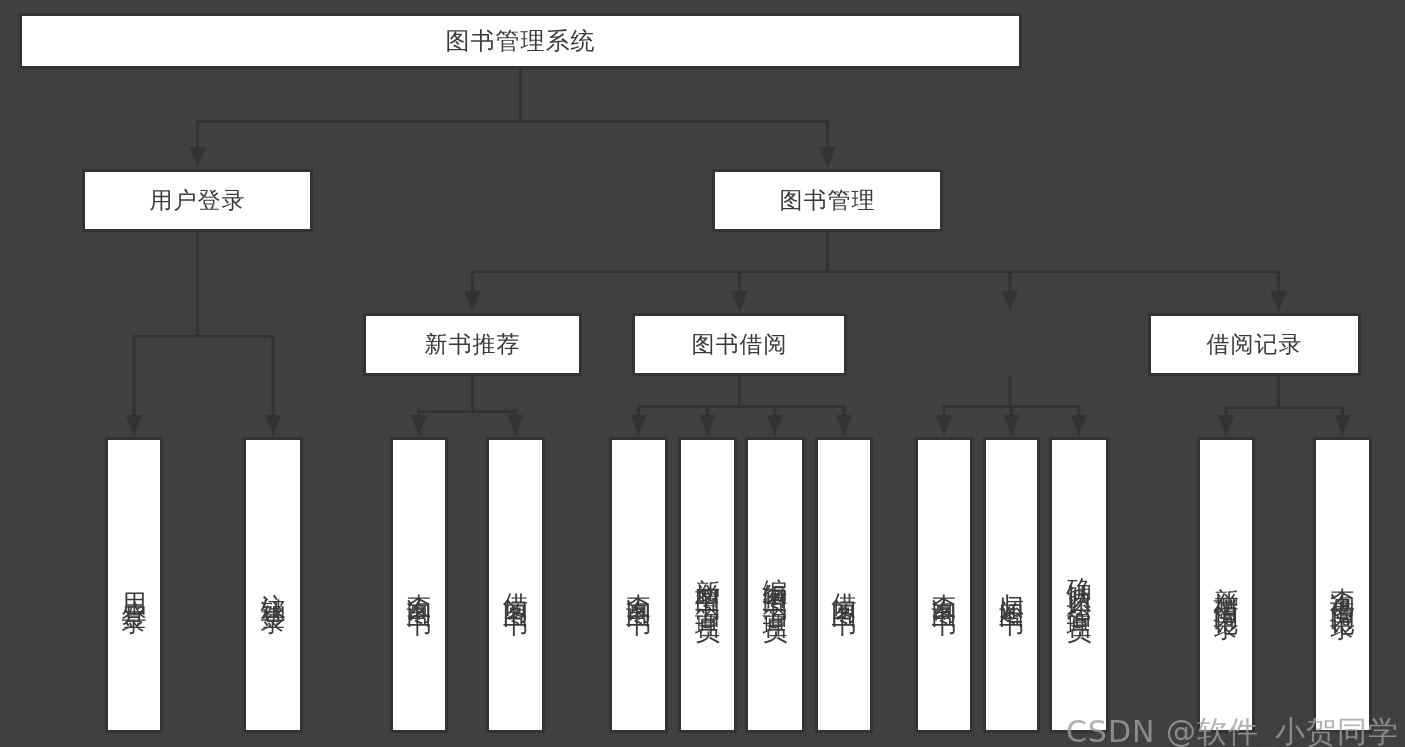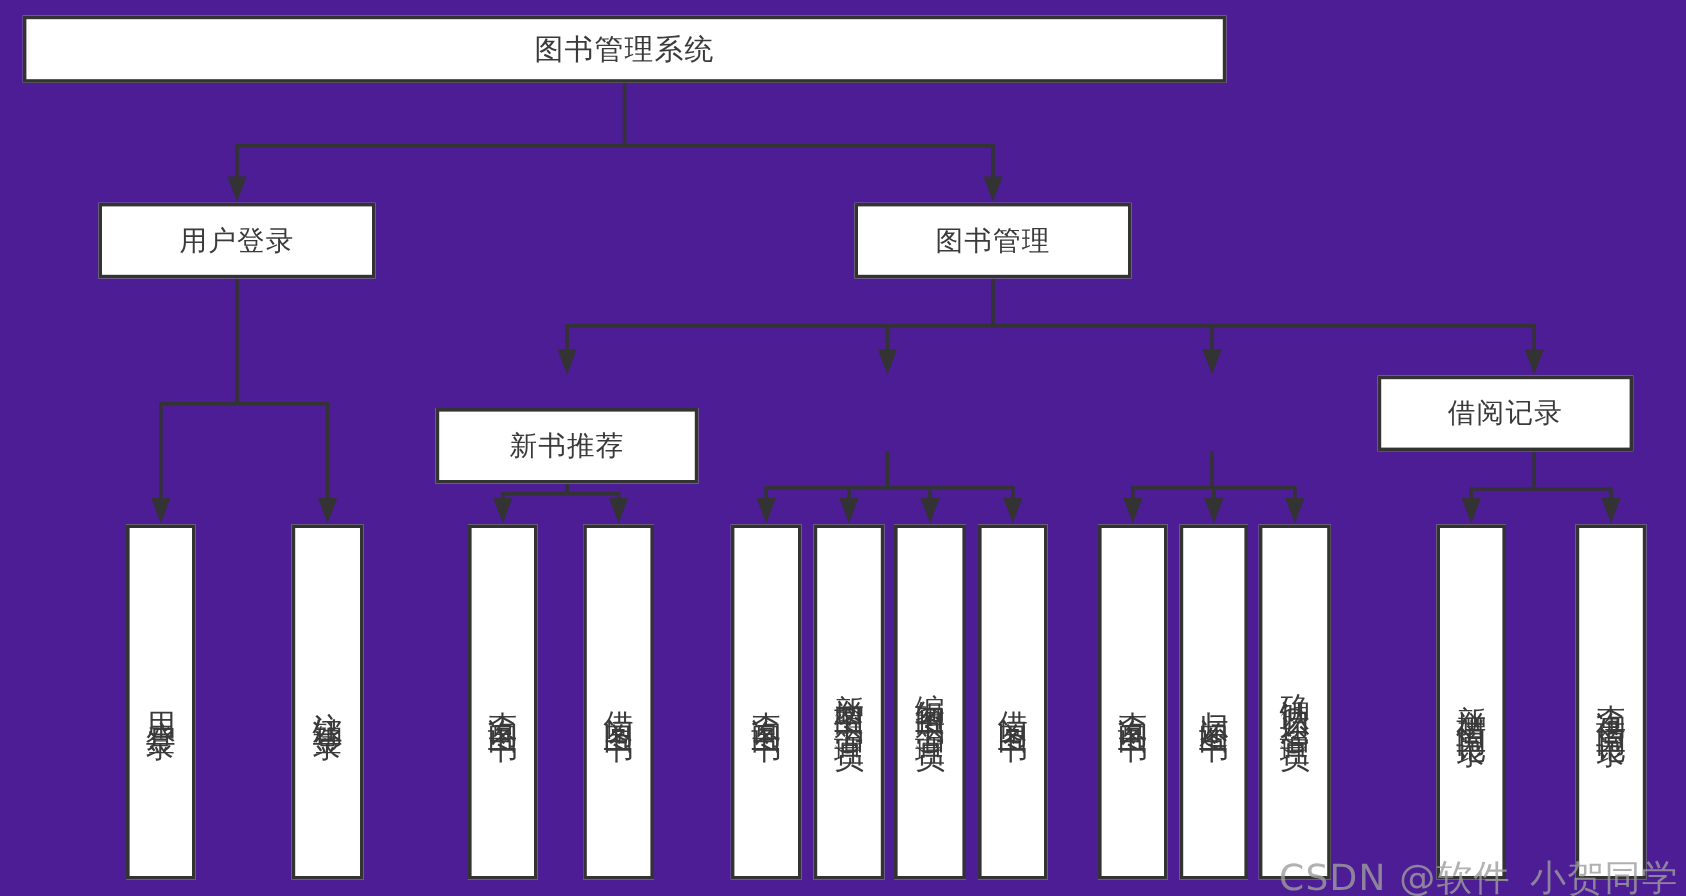--- a/index.html
+++ b/index.html
@@ -4,21 +4,21 @@
 <style>
   html, body {
     margin: 0;
     padding: 0;
     background: #ffffff;
   }
   .stage {
     position: relative;
     width: 1405px;
     height: 747px;
-    background: #4c1d95;
+    background: #404040;
     font-family: "DejaVu Sans", "Liberation Sans", sans-serif;
     overflow: hidden;
   }
   svg.connectors {
     position: absolute;
     left: 0;
     top: 0;
     width: 1405px;
     height: 747px;
   }
@@ -45,21 +45,21 @@
     text-orientation: mixed;
     font-size: 25px;
     letter-spacing: 6px;
     line-height: 1;
     padding: 6px 0;
   }
   
   .b-root   { left: 19px;   top: 13px;  width: 1003px; height: 56px; }
   .b-login  { left: 82px;   top: 169px; width: 231px;  height: 63px; }
   .b-mgmt   { left: 712px;  top: 169px; width: 231px;  height: 63px; }
-  .b-l3a    { left: 363px;  top: 313px; width: 219px;  height: 63px; margin-top: 27px; }
+  .b-l3a    { left: 363px;  top: 313px; width: 219px;  height: 63px; }
   .b-l3b    { left: 632px;  top: 313px; width: 215px;  height: 63px; }
   .b-l3c    { left: 903px;  top: 313px; width: 214px;  height: 63px; }
   .b-l3d    { left: 1148px; top: 313px; width: 213px;  height: 63px; }
   .b-u1 { left: 105px;  top: 437px; width: 58px; height: 296px; }
   .b-u2 { left: 243px;  top: 437px; width: 60px; height: 296px; }
   .b-n1 { left: 390px;  top: 437px; width: 58px; height: 296px; }
   .b-n2 { left: 486px;  top: 437px; width: 59px; height: 296px; }
   .b-b1 { left: 609px;  top: 437px; width: 59px; height: 296px; }
   .b-b2 { left: 678px;  top: 437px; width: 59px; height: 296px; }
   .b-b3 { left: 745px;  top: 437px; width: 60px; height: 296px; }
@@ -131,20 +131,21 @@
       <polygon points="1334.5,415 1350.5,415 1342.5,436"></polygon>
     </g>
   </svg>
 
   <div class="hbox root b-root">图书管理系统</div>
 
   <div class="hbox b-login">用户登录</div>
   <div class="hbox b-mgmt">图书管理</div>
 
   <div class="hbox b-l3a">新书推荐</div>
+  <div class="hbox b-l3b">图书借阅</div>
   <div class="hbox b-l3d">借阅记录</div>
 
   <div class="vbox b-u1">用户登录</div>
   <div class="vbox b-u2">注销登录</div>
 
   <div class="vbox b-n1">查询图书</div>
   <div class="vbox b-n2">借阅图书</div>
 
   <div class="vbox b-b1">查询图书</div>
   <div class="vbox b-b2">新增图书（管理员）</div>

